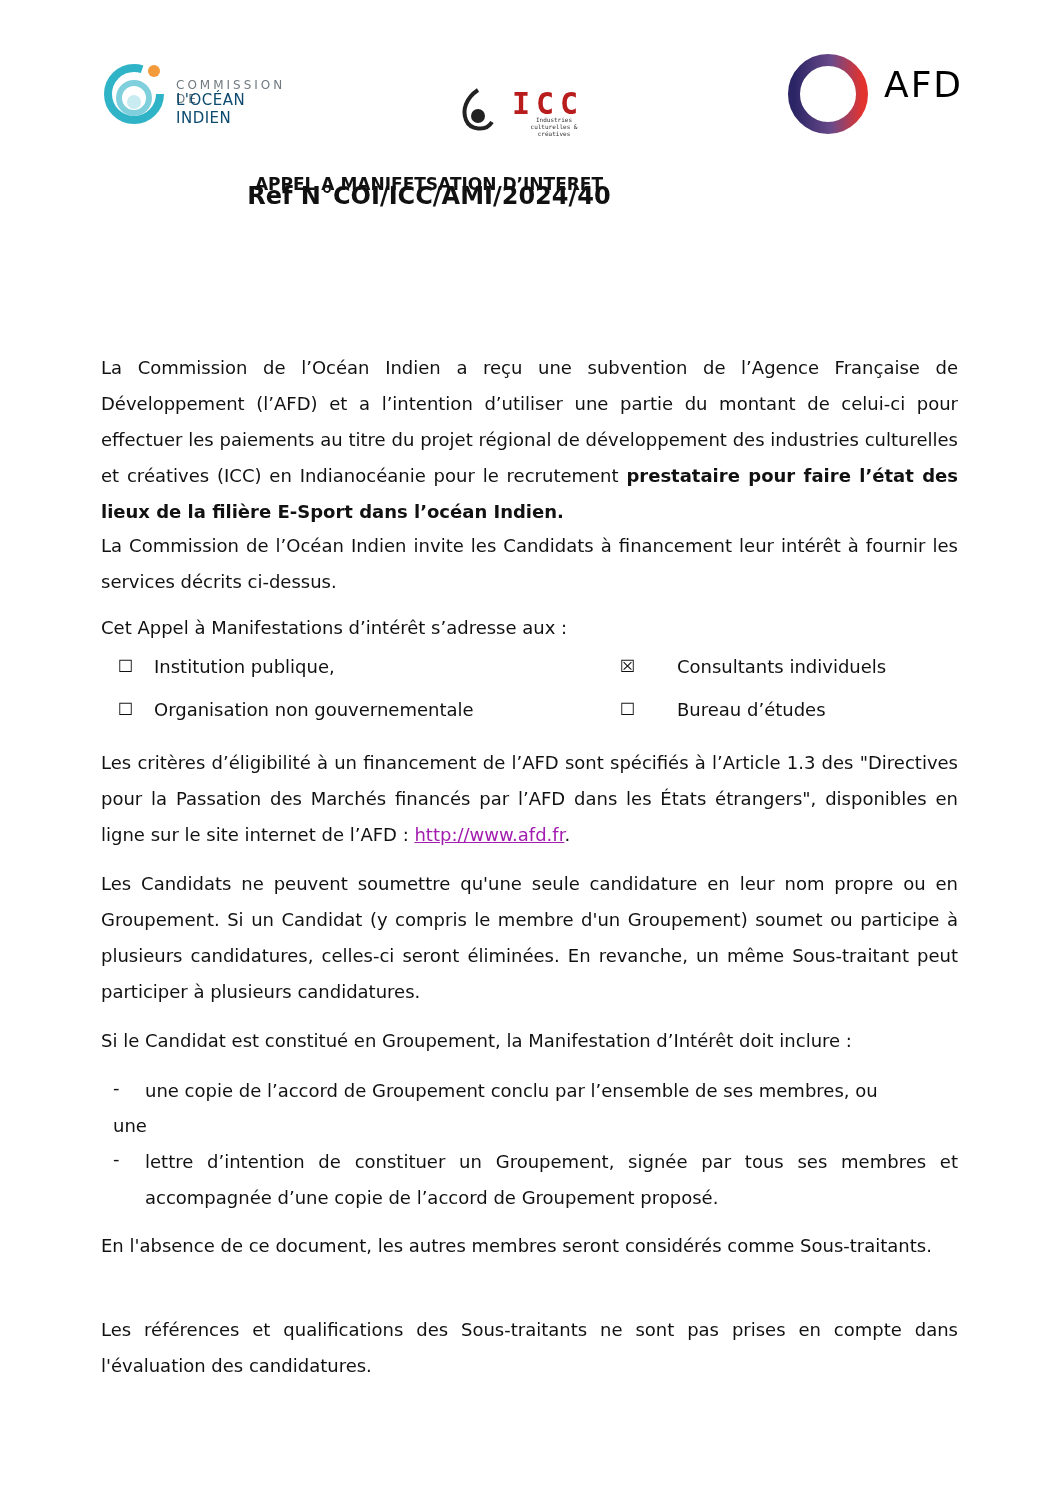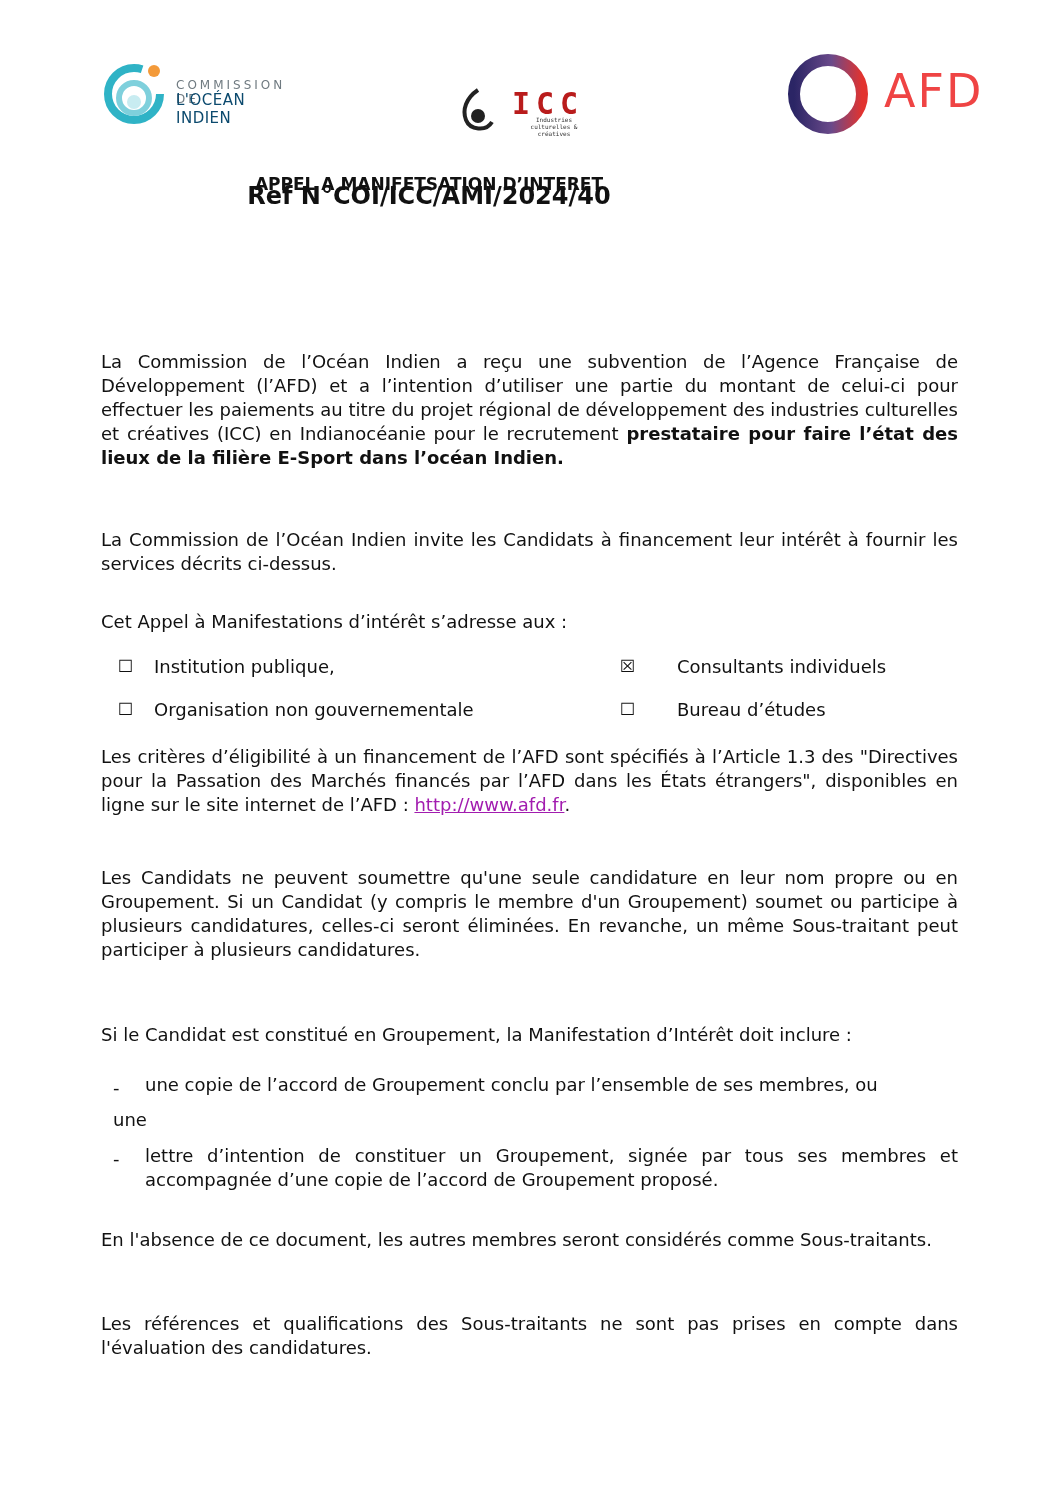--- a/index.html
+++ b/index.html
@@ -6,26 +6,26 @@
   body { width: 1058px; height: 1497px; position: relative; overflow: hidden;
          font-family: "DejaVu Sans", sans-serif; color: #111; }
   .logo-coi { position: absolute; left: 104px; top: 58px; width: 200px; height: 64px; }
   .logo-coi svg { position: absolute; left: 0; top: 0; }
   .coi-text { position: absolute; left: 72px; top: 20px; font-size: 12px; color: #6f7a80; letter-spacing: 3px; line-height: 14px; }
   .coi-text2 { position: absolute; left: 72px; top: 33px; font-size: 15px; color: #0c4a6e; letter-spacing: 0.5px; }
   .logo-icc { position: absolute; left: 460px; top: 86px; width: 130px; height: 50px; }
   .icc-big { position: absolute; left: 52px; top: 0px; font-family: "DejaVu Sans Mono", monospace; font-weight: bold; font-size: 30px; letter-spacing: 6px; color: #b91c1c; }
   .icc-small { position: absolute; left: 58px; top: 30px; font-family: "DejaVu Sans Mono", monospace; font-size: 6px; line-height: 7px; color: #333; text-align: center; }
   .logo-afd { position: absolute; left: 786px; top: 52px; width: 210px; height: 84px; }
-  .afd-text { position: absolute; left: 98px; top: 12px; font-family: "DejaVu Sans", sans-serif; font-size: 46px; color: #ef4444; letter-spacing: 2px; }
+  .afd-text { position: absolute; left: 98px; top: 12px; font-family: "DejaVu Sans", sans-serif; font-size: 36px; color: #000000; letter-spacing: 2px; }
   .title { position: absolute; left: 0; width: 858px; text-align: center; font-weight: bold; }
   .t1 { top: 174px; font-size: 17px; }
   .t2 { top: 182px; font-size: 24px; }
   .t3 { top: 271px; font-size: 17px; line-height: 24px; }
-  .para { position: absolute; left: 101px; width: 857px; font-size: 18px; line-height: 24px; text-align: justify; }
+  .para { position: absolute; left: 101px; width: 857px; font-size: 18px; line-height: 36px; text-align: justify; }
   .para b { font-weight: bold; }
   .cb-row { position: absolute; font-size: 18px; }
   .cb { position: absolute; font-size: 17px; }
   .lnk { color: #a21caf; text-decoration: underline; }
   .dash { position: absolute; left: 113px; font-size: 18px; }
 </style>
 </head>
 <body>
 
 <div class="logo-coi">

